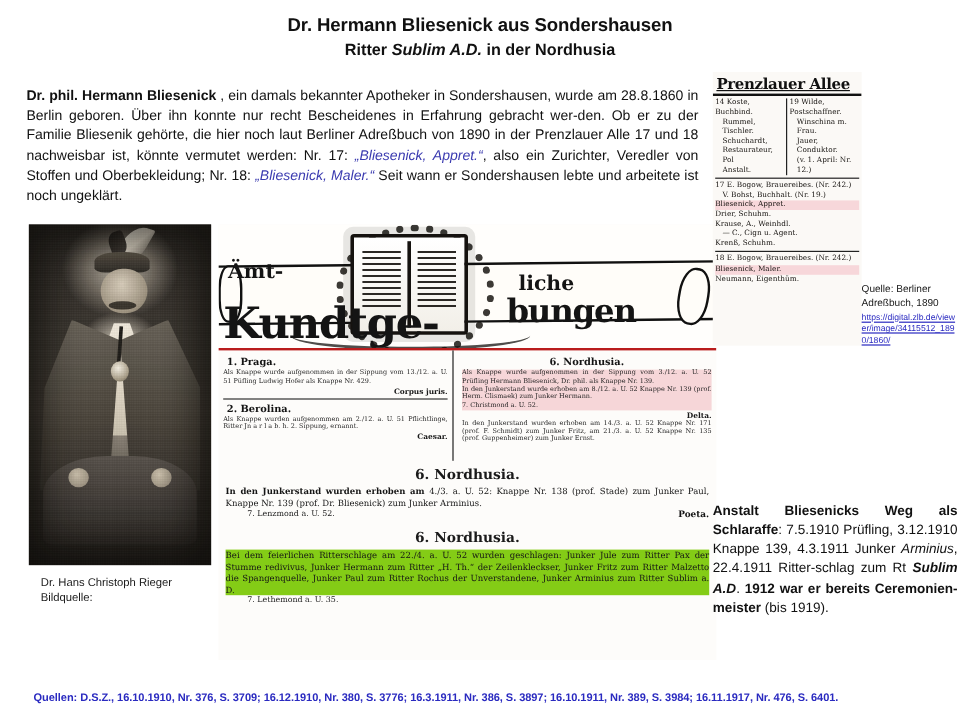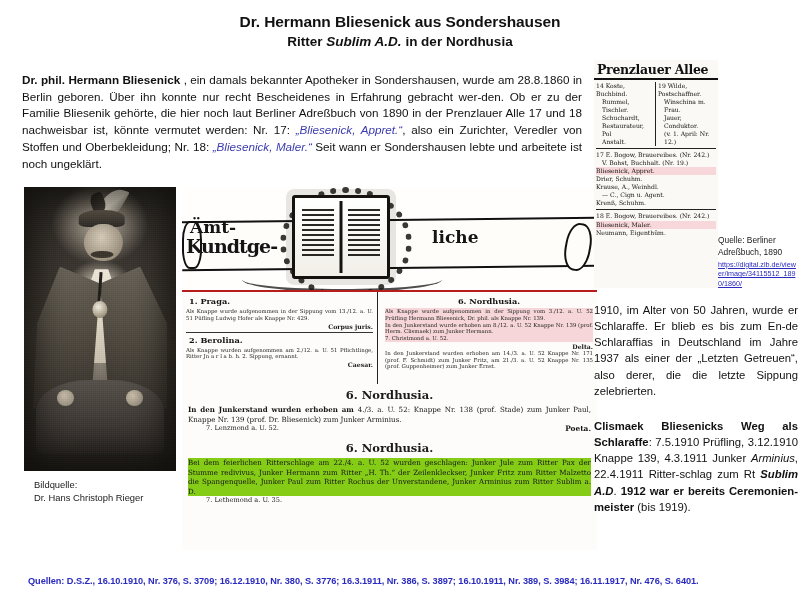--- a/index.html
+++ b/index.html
@@ -83,21 +83,21 @@
   .clip{
     position:absolute;left:182px;top:187px;width:415px;height:363px;
     background:#fdfcfa;overflow:hidden;
   }
   .masthead{position:relative;height:103px;width:100%;overflow:hidden;background:#fffefc;}
   .mh-band{position:absolute;left:0;top:32px;width:100%;height:46px;
     background:#fffdf9;border-top:2px solid #111;border-bottom:2px solid #111;
     transform:rotate(-0.6deg);}
   .mh-word{position:absolute;font-family:"DejaVu Serif", serif;font-weight:bold;color:#111;}
   .mh-amt{left:8px;top:30px;font-size:17px;}
-  .mh-kund{left:4px;top:48px;font-size:19px;letter-spacing:-1px;}
+  .mh-kund{left:4px;top:62px;font-size:36px;letter-spacing:-1px;}
   .mh-lich{left:250px;top:40px;font-size:17px;}
   .mh-bung{left:240px;top:57px;font-size:27px;letter-spacing:-1px;}
   .mh-book{position:absolute;left:110px;top:8px;width:92px;height:78px;
     background:linear-gradient(180deg,#ffffff,#f2efe8);
     border:3px solid #15120f;border-radius:3px;
     box-shadow:0 0 0 6px rgba(20,16,12,.10);}
   .mh-book:before{content:"";position:absolute;left:50%;top:4%;width:3px;height:92%;
     background:#15120f;transform:translateX(-50%);}
   .mh-book:after{content:"";position:absolute;left:8%;top:14%;width:34%;height:62%;
     background:repeating-linear-gradient(180deg,#2b2824 0 2px, transparent 2px 5px);
@@ -133,21 +133,21 @@
   .body-s b{font-weight:bold;margin-top:48px;}
   .foot-l{font-family:"DejaVu Serif", serif;font-size:6.6px;padding-left:18px;}
   .foot-r{font-family:"DejaVu Serif", serif;font-size:7.4px;font-weight:bold;float:right;}
 
   
   .adr{
     position:absolute;left:594px;top:60px;width:124px;height:228px;
     background:#fbf9f6;overflow:hidden;border:0;
   }
   .adr-title{font-family:"DejaVu Serif", serif;font-weight:bold;font-size:12.5px;
-    text-align:left;padding:2px 0 1px 3px;letter-spacing:-0.3px;color:#111;}
+    text-align:left;padding:2px 0 1px 3px;letter-spacing:-0.3px;color:#111;text-decoration:underline;}
   .adr-rule{border-top:2.5px solid #111;margin:0 0 2px;}
   .adr-cols{display:flex;}
   .adr-c{width:50%;box-sizing:border-box;padding:0 2px;}
   .adr-c.first{border-right:1.4px solid #222;}
   .adr-line{font-family:"DejaVu Serif", serif;font-size:6.1px;line-height:1.32;color:#15120f;}
   .adr-line.ind{padding-left:6px;}
   .adr-hl{background:#f7d7da;}
   .adr-blk{padding:0 2px;}
   .adr-sep{border-top:1.4px solid #222;margin:2px 2px;}
 
@@ -191,38 +191,39 @@
       <div class="ph-ribbon"></div>
       <div class="ph-medal"></div>
       <div class="ph-lap"></div>
       <div class="ph-handL"></div>
       <div class="ph-handR"></div>
       <div class="ph-noise"></div>
       <div class="ph-vig"></div>
     </div>
   </div>
   <div class="bildquelle">
+    <div>Dr. Hans Christoph Rieger</div>
     <div>Bildquelle:</div>
-    <div>Dr. Hans Christoph Rieger</div>
   </div>
 
   <div class="clip">
 
     <div class="masthead">
       <div class="mh-band"></div>
       <div class="mh-scroll-l"></div>
       <div class="mh-scroll-r"></div>
       <div class="mh-wreath"></div>
       <div class="mh-book">
         <div class="mh-booktxt"></div>
       </div>
       <div class="mh-flour"></div>
       <div class="mh-word mh-amt frak">Ämt-</div>
       <div class="mh-word mh-kund frak">Kundtge-</div>
       <div class="mh-word mh-lich frak">liche</div>
+      <div class="mh-word mh-bung frak">bungen</div>
     </div>
 
     <div class="clip-cols">
       <div class="col-l">
         <div class="sec-h left frak">1. Praga.</div>
         <div class="body-mini">Als Knappe wurde aufgenommen in der Sippung vom 13./12. a. U. 51 Püfling Ludwig Hofer als Knappe Nr. 429.</div>
         <div class="sig">Corpus juris.</div>
         <div class="rule"></div>
         <div class="sec-h left frak">2. Berolina.</div>
         <div class="body-mini">Als Knappe wurden aufgenommen am 2./12. a. U. 51 Pflichtlinge, Ritter Jn a r l a b. h. 2. Sippung, ernannt.</div>
@@ -290,21 +291,20 @@
       <div class="adr-line">Neumann, Eigenthüm.</div>
     </div>
   </div>
 
   <div class="quelle">
     <div>Quelle: Berliner</div>
     <div>Adreßbuch, 1890</div>
     <a class="url" href="#">https://digital.zlb.de/viewer/image/34115512_1890/1860/</a>
   </div>
 
-  <div class="rt1">1910, im Alter von 50 Jahren, wurde er Schlaraffe. Er blieb es bis zum En-de Schlaraffias in Deutschland im Jahre 1937 als einer der „Letzten Getreuen“, also derer, die die letzte Sippung zelebrierten.</div>
-
-  <div class="rt2"><b>Clismaek Bliesenicks Weg</b>
+
+  <div class="rt2"><b>Anstalt Bliesenicks Weg</b>
     <b>als Schlaraffe</b><span>: 7.5.1910 Prüfling, 3.12.1910 Knappe 139, 4.3.1911 Junker </span><span class="it">Arminius</span><span>, 22.4.1911 Ritter-schlag zum Rt </span><b class="it">Sublim A.D</b><span>.</span>
     <b>1912 war er bereits Ceremonien-meister</b><span> (bis 1919).</span></div>
 
   <div class="sources">Quellen: D.S.Z., 16.10.1910, Nr. 376, S. 3709; 16.12.1910, Nr. 380, S. 3776; 16.3.1911, Nr. 386, S. 3897; 16.10.1911, Nr. 389, S. 3984; 16.11.1917, Nr. 476, S. 6401.</div>
 
 </div>
 
 </body></html>

